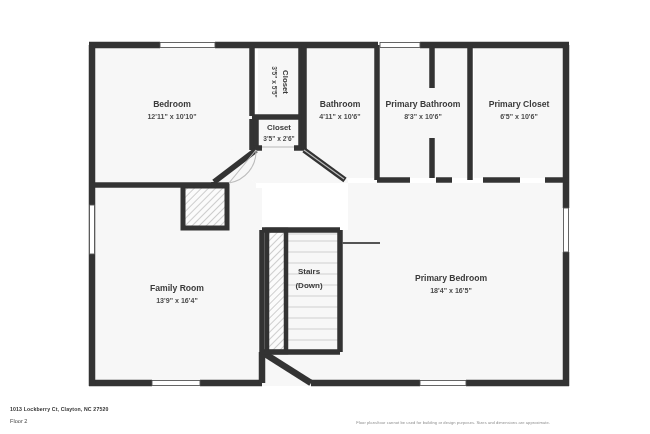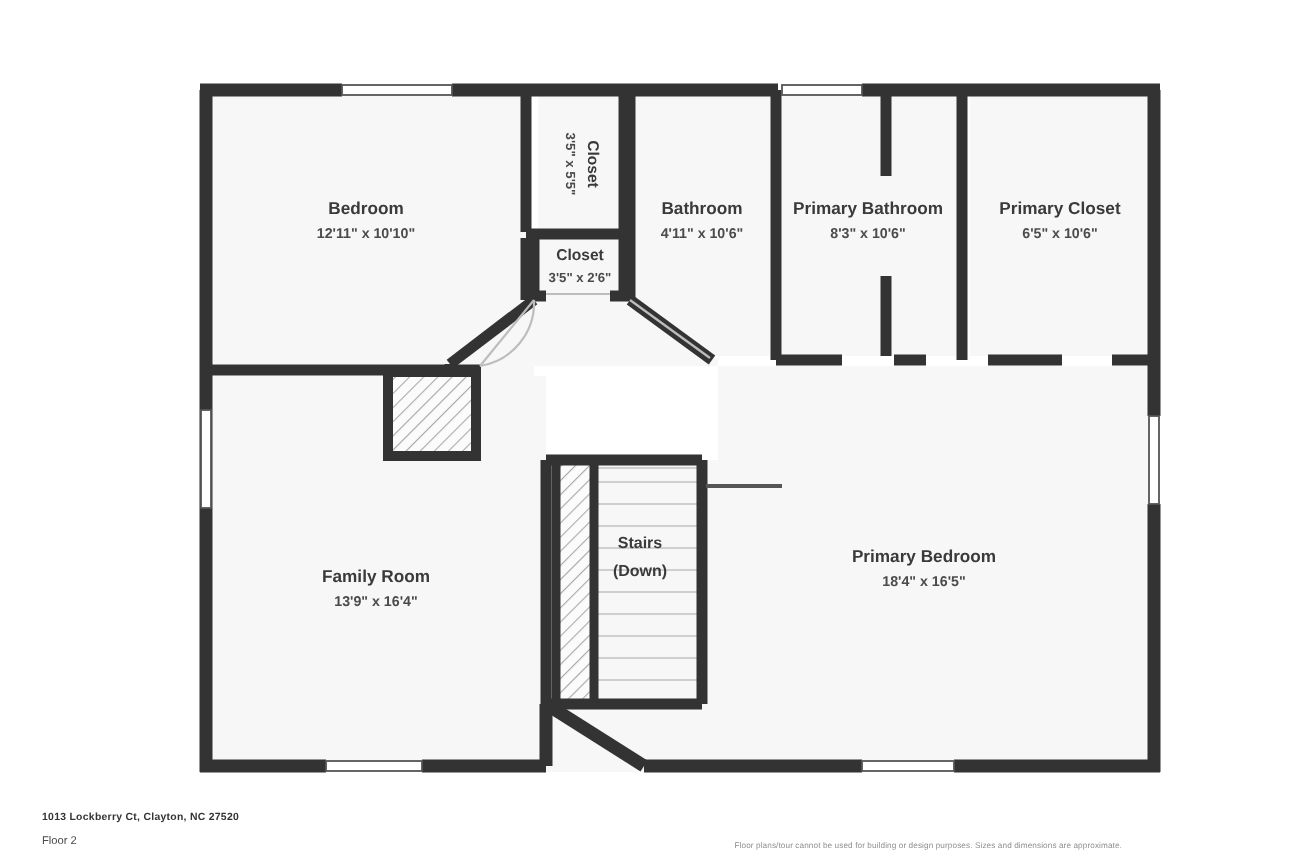--- a/index.html
+++ b/index.html
@@ -10,21 +10,21 @@
   body {
     width: 650px;
     height: 434px;
     font-family: "Liberation Sans", sans-serif;
     color: #3c3c3c;
     overflow: hidden;
     position: relative;
   }
   #plan-root {
     position: absolute;
-    left: 11px; top: 0;
+    left: 0; top: 0;
     width: 558px; height: 434px;
   }
   #floorplan-svg {
     position: absolute;
     left: 0; top: 0;
     width: 650px;
     height: 434px;
     display: block;
   }
   .footer-left {

